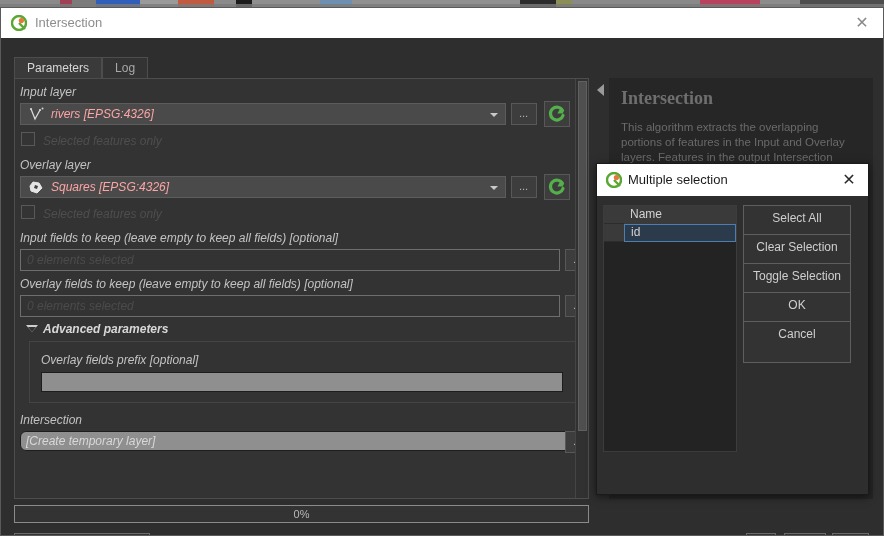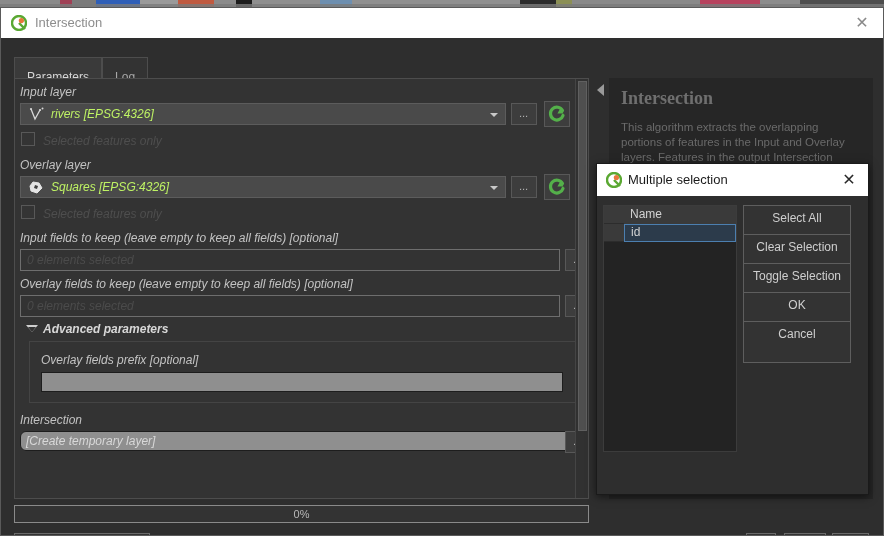--- a/index.html
+++ b/index.html
@@ -109,21 +109,21 @@
   
   #tabbar {
     position: absolute;
     left: 13px; top: 19px;
     height: 22px;
   }
   .tab {
     display: inline-block;
     height: 21px;
     line-height: 21px;
-    padding: 9px 12px;
+    padding: 0 12px;
     font-size: 12px;
     border: 1px solid #4d4d4d;
     border-bottom: none;
     box-sizing: border-box;
     cursor: pointer;
     vertical-align: bottom;
   }
   .tab.active {
     background: #3a3a3a;
     color: #d6d6d6;
@@ -166,21 +166,21 @@
     height: 22px;
     background: #4a4a4a;
     border: 1px solid #5c5c5c;
     box-sizing: border-box;
     cursor: pointer;
   }
   .combo .combo-text {
     position: absolute;
     left: 30px; top: 3px;
     font-size: 12px;
-    color: #bef264;
+    color: #fca5a5;
     white-space: nowrap;
   }
   .combo .combo-arrow {
     position: absolute;
     right: 7px; top: 9px;
     width: 0; height: 0;
     border-left: 4px solid transparent;
     border-right: 4px solid transparent;
     border-top: 4px solid #c9c9c9;
   }

